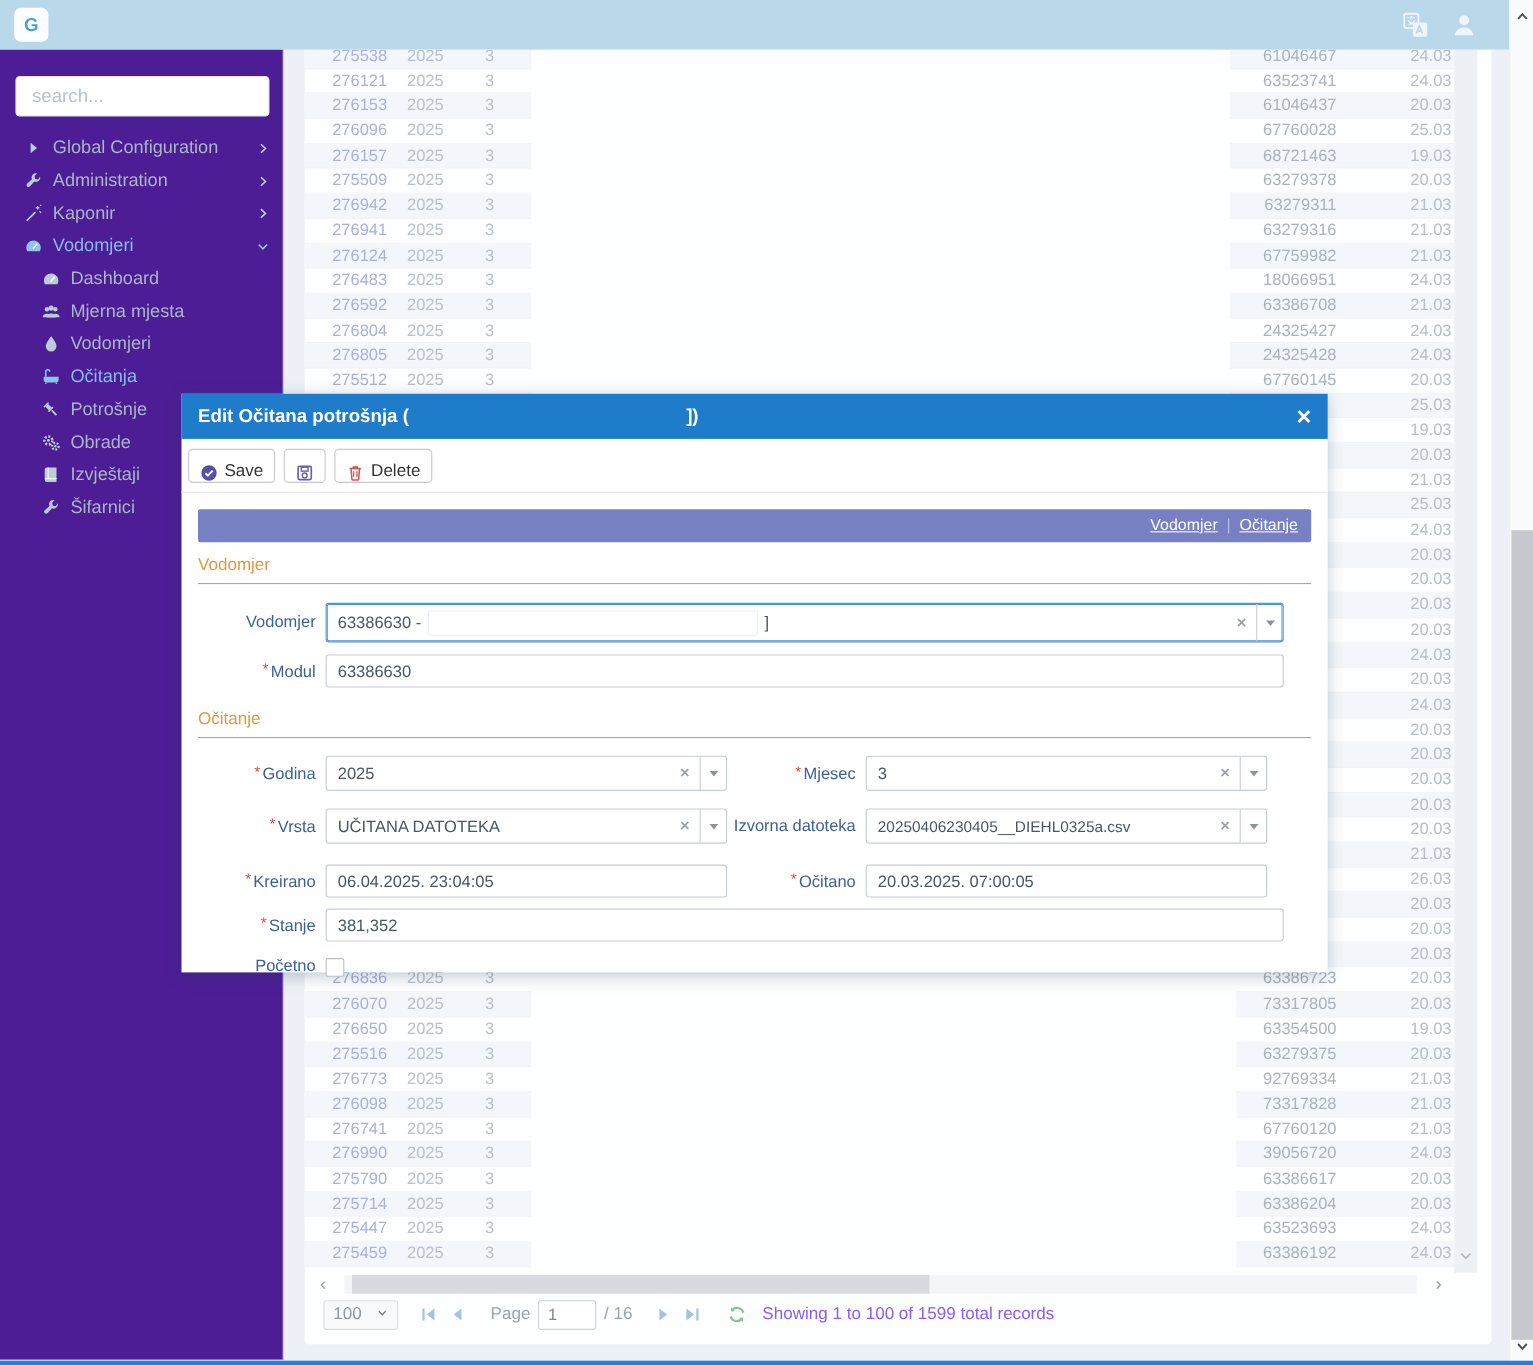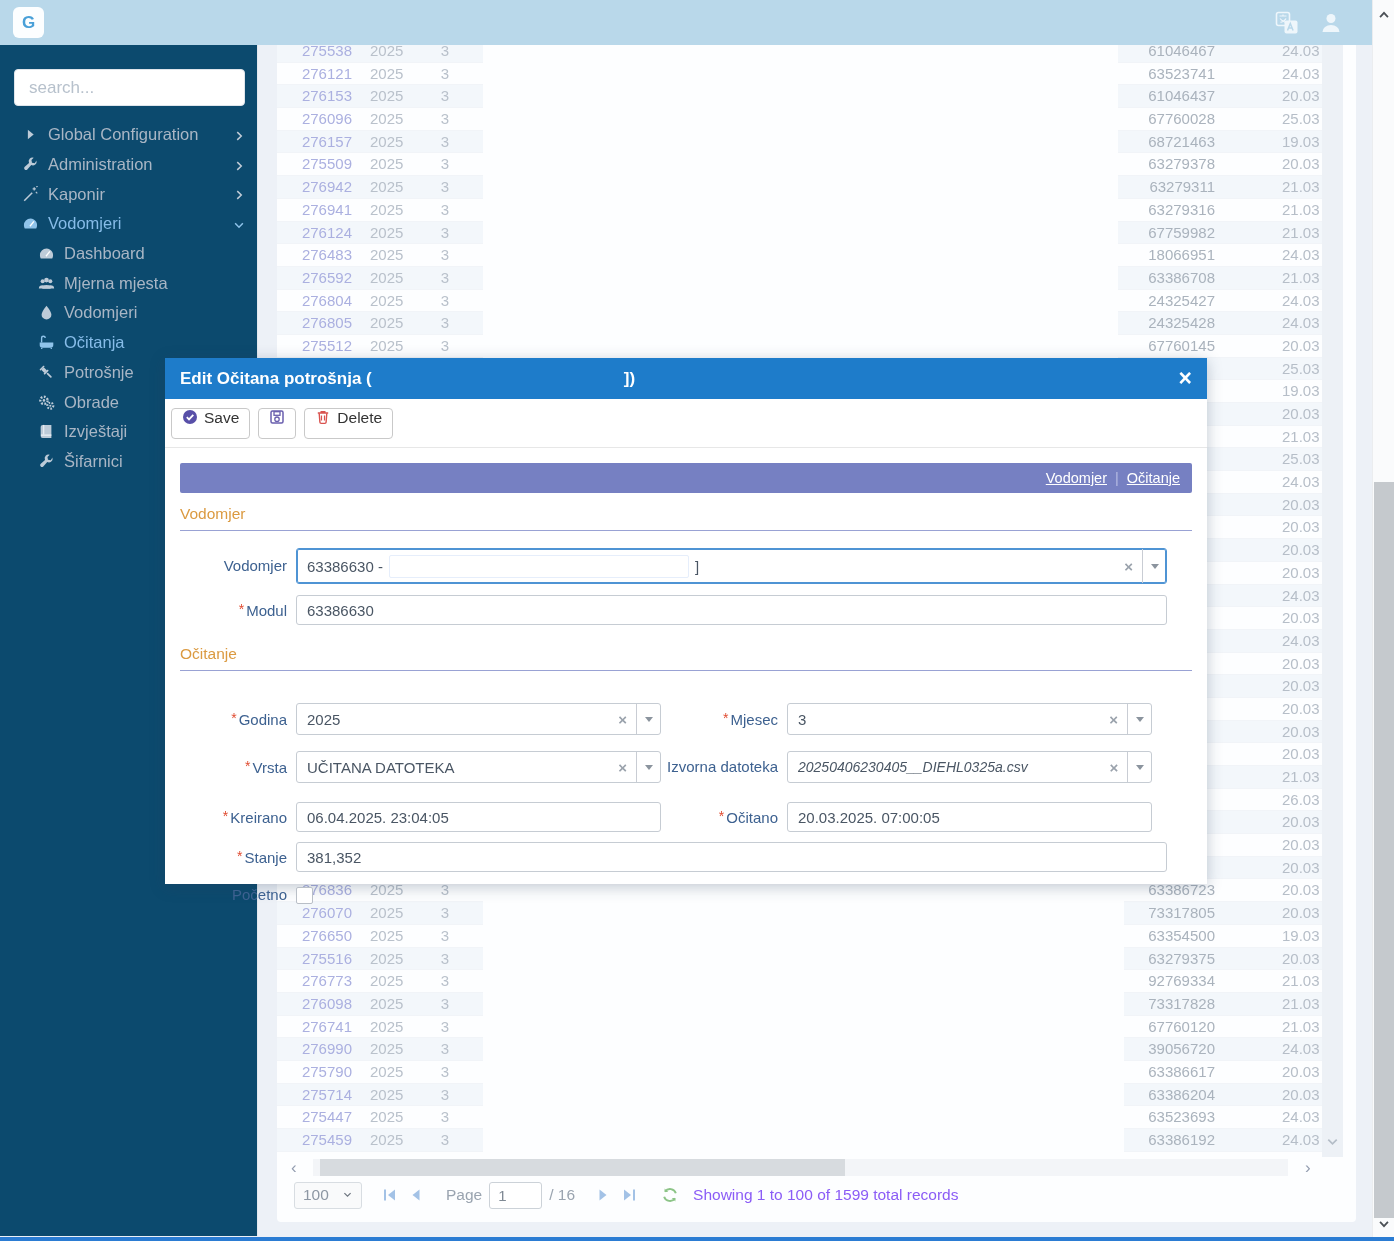--- a/index.html
+++ b/index.html
@@ -9,21 +9,21 @@
 
   
   .hdr { position:absolute; left:0; top:0; width:1372px; height:45px; background:#b9d8ea; z-index:5; }
   .logo { position:absolute; left:13px; top:7px; width:31px; height:31px; background:#fcfeff; border-radius:6px;
           color:#49a0d8; font-weight:bold; font-size:17px; display:flex; align-items:center; justify-content:center; }
   .hicons { position:absolute; right:28px; top:0; height:45px; display:flex; align-items:center; gap:18px; }
   .hicon { width:26px; height:26px; display:flex; align-items:center; justify-content:center; color:#eef6fb; cursor:pointer; }
   .hicon svg { width:24px; height:24px; }
 
   
-  .sidebar { position:absolute; left:0; top:45px; width:258px; height:1191px; background:#0c4a6e; border-right:1px solid #e3e8ee; z-index:1; }
+  .sidebar { position:absolute; left:0; top:45px; width:258px; height:1191px; background:#4c1d95; border-right:1px solid #e3e8ee; z-index:1; }
   .search { position:absolute; left:14px; top:24px; width:231px; height:37px; background:#fff; border:1px solid #dfe5eb;
             border-radius:4px; font-size:17px; padding:0 14px; color:#6b7785; outline:none; font-family:inherit; }
   .search::placeholder { color:#b7c1cc; }
   .snav { position:absolute; left:0; top:75px; width:258px; }
   .sitem { position:relative; height:29.7px; display:flex; align-items:center; color:#a9b6c5; font-size:16.5px; cursor:pointer; }
   .sitem .sicon { width:17px; height:17px; margin-left:22px; margin-right:9px; color:#bdcbd8; flex:none; }
   .sitem.lvl1 .sicon { margin-left:38px; }
   .sitem .sicon svg { width:17px; height:17px; }
   .sitem .schev { position:absolute; right:12px; width:14px; height:14px; color:#c3cdd8; }
   .sitem .schev svg { width:14px; height:14px; }
@@ -73,21 +73,21 @@
   .pg-showing { margin-left:14px; color:#8b5cf6; }
 
   
   .modal { position:absolute; left:165px; top:358px; width:1042px; height:526px; background:#fff; z-index:10;
            box-shadow:0 3px 14px rgba(40,60,90,.28); }
   .mtitle { height:41px; background:#1e7cca; display:flex; align-items:center; color:#fff; font-size:17px; font-weight:600;
             padding:0 15px; }
   .mtitle .tgap { width:252px; }
   .mclose { margin-left:auto; font-size:23px; font-weight:bold; cursor:pointer; line-height:1; }
   .mtools { height:49px; display:flex; align-items:center; padding-left:6px; gap:8px; border-bottom:1px solid #e7e7e7; }
-  .tbtn { height:31px; border:1px solid #c9c9c9; border-radius:4px; background:#fff; display:flex; align-items:flex-start;
+  .tbtn { height:31px; border:1px solid #c9c9c9; border-radius:4px; background:#fff; display:flex; align-items:flex-end;
           gap:6px; padding:0 10px; font-size:15.5px; color:#333; cursor:pointer; font-family:inherit; }
   .tbtn svg { width:16px; height:16px; }
   .mbody { position:relative; padding:0 15px; }
   .mbar { margin-top:15px; height:30px; background:#7680c2; border-radius:2px; display:flex; align-items:center;
           justify-content:flex-end; padding-right:12px; font-size:14.5px; }
   .mbar a { color:#fff; text-decoration:underline; cursor:pointer; }
   .mbar .sep { color:#b6bce4; margin:0 8px; text-decoration:none; }
   .msection { margin-top:12px; color:#db9a41; font-size:15.5px; padding-bottom:7px; border-bottom:1px solid #99a2d4; }
   .frow { display:flex; align-items:center; padding-right:25px; }
   .flabel { width:116px; flex:none; text-align:right; padding-right:9px; color:#3d6190; font-size:15px; line-height:1.2; }
@@ -625,21 +625,21 @@
         </div>
       </div>
 
       <div class="frow" style="margin-top:11px;">
         <span class="flabel req">Modul</span>
         <input class="tinput grow" value="63386630" style="">
       </div>
 
       <div class="msection" style="margin-top:20px;">Očitanje</div>
 
-      <div class="frow" style="margin-top:32px;">
+      <div class="frow" style="margin-top:16px;">
         <span class="flabel req">Godina</span>
         <div class="combo half">
           <span>2025</span>
           <span class="clear">×</span>
           <span class="csec">
               <span class="caret"></span>
             </span>
         </div>
         <span class="flabel2 req">Mjesec</span>
         <div class="combo half">
@@ -654,21 +654,21 @@
       <div class="frow" style="margin-top:16px;">
         <span class="flabel req">Vrsta</span>
         <div class="combo half">
           <span>UČITANA DATOTEKA</span>
           <span class="clear">×</span>
           <span class="csec">
               <span class="caret"></span>
             </span>
         </div>
         <span class="flabel2">Izvorna datoteka</span>
-        <div class="combo half" style="font-size:14px;font-style:italic;">
+        <div class="combo half" style="font-size:14px;">
           <span>20250406230405__DIEHL0325a.csv</span>
           <span class="clear">×</span>
           <span class="csec">
               <span class="caret"></span>
             </span>
         </div>
       </div>
 
       <div class="frow" style="margin-top:19px;">
         <span class="flabel req">Kreirano</span>

